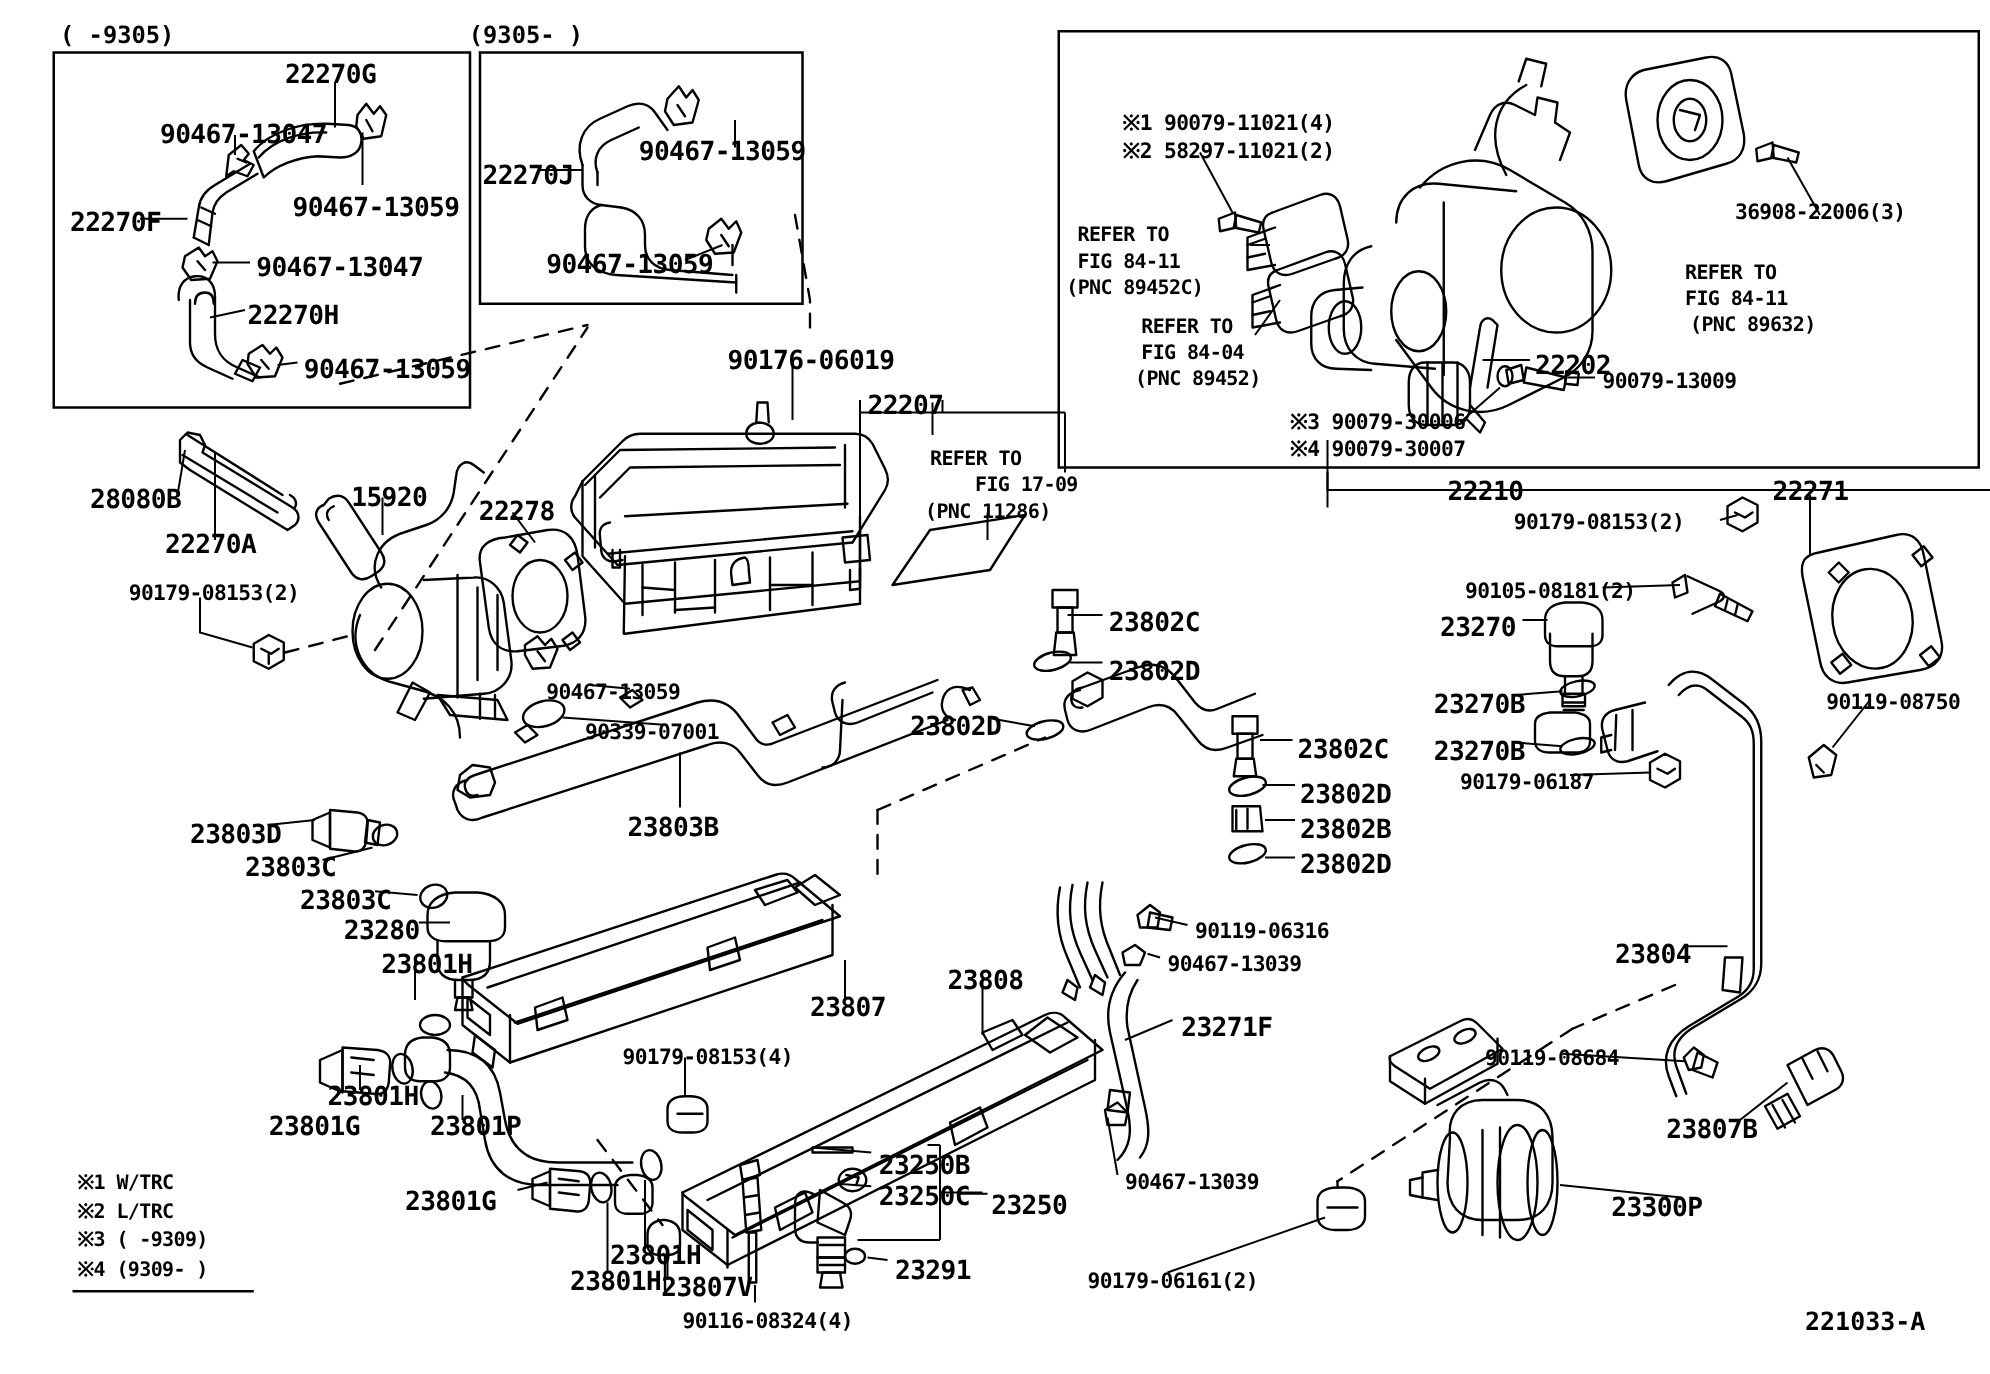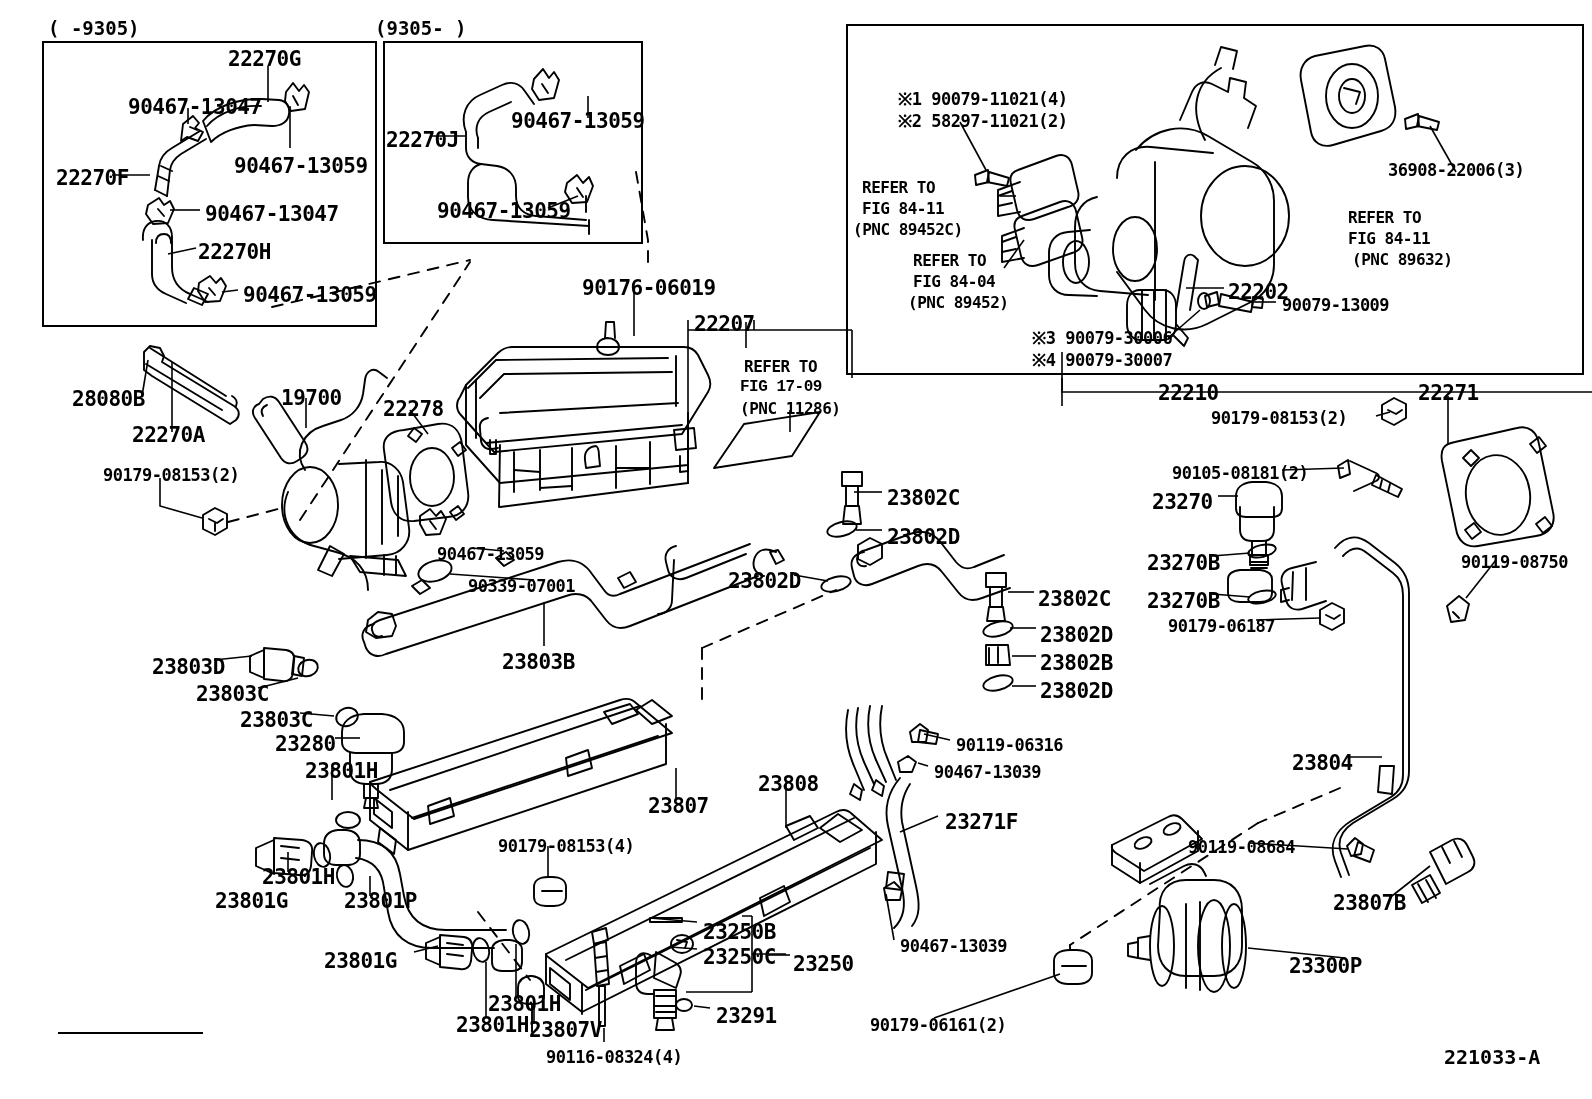--- a/index.html
+++ b/index.html
@@ -483,27 +483,27 @@
   <div class="lbl rf" style="left:913px;top:272px;">FIG 84-04</div>
   <div class="lbl rf" style="left:908px;top:293px;">(PNC 89452)</div>
   <div class="lbl pn" style="left:1228px;top:281px;">22202</div>
   <div class="lbl sm" style="left:1282px;top:296px;">90079-13009</div>
   <div class="lbl sm" style="left:1032px;top:329px;">※3 90079-30006</div>
   <div class="lbl sm" style="left:1032px;top:351px;">※4 90079-30007</div>
 
   <div class="lbl pn" style="left:582px;top:277px;">90176-06019</div>
   <div class="lbl pn" style="left:694px;top:313px;">22207</div>
   <div class="lbl rf" style="left:744px;top:357px;">REFER TO</div>
-  <div class="lbl rf" style="left:740px;top:378px;font-family:Liberation Mono, monospace;">FIG 17-09</div>
+  <div class="lbl rf" style="left:780px;top:378px;">FIG 17-09</div>
   <div class="lbl rf" style="left:740px;top:399px;">(PNC 11286)</div>
   <div class="lbl pn" style="left:1158px;top:382px;">22210</div>
   <div class="lbl pn" style="left:1418px;top:382px;">22271</div>
   <div class="lbl sm" style="left:1211px;top:409px;">90179-08153(2)</div>
   <div class="lbl pn" style="left:72px;top:388px;">28080B</div>
-  <div class="lbl pn" style="left:281px;top:387px;">19700</div>
+  <div class="lbl pn" style="left:281px;top:387px;">15920</div>
   <div class="lbl pn" style="left:383px;top:398px;">22278</div>
   <div class="lbl pn" style="left:132px;top:424px;">22270A</div>
   <div class="lbl sm" style="left:103px;top:466px;">90179-08153(2)</div>
   <div class="lbl sm" style="left:1172px;top:464px;">90105-08181(2)</div>
   <div class="lbl pn" style="left:1152px;top:491px;">23270</div>
   <div class="lbl pn" style="left:887px;top:487px;">23802C</div>
   <div class="lbl pn" style="left:887px;top:526px;">23802D</div>
   <div class="lbl sm" style="left:437px;top:545px;">90467-13059</div>
   <div class="lbl pn" style="left:1147px;top:552px;">23270B</div>
   <div class="lbl sm" style="left:1461px;top:553px;">90119-08750</div>
@@ -539,17 +539,23 @@
   <div class="lbl pn" style="left:793px;top:953px;">23250</div>
   <div class="lbl pn" style="left:324px;top:950px;">23801G</div>
   <div class="lbl pn" style="left:1289px;top:955px;">23300P</div>
   <div class="lbl pn" style="left:716px;top:1005px;">23291</div>
   <div class="lbl pn" style="left:488px;top:993px;">23801H</div>
   <div class="lbl pn" style="left:456px;top:1014px;">23801H</div>
   <div class="lbl pn" style="left:529px;top:1019px;">23807V</div>
   <div class="lbl sm" style="left:870px;top:1016px;">90179-06161(2)</div>
   <div class="lbl sm" style="left:546px;top:1048px;">90116-08324(4)</div>
 
+  <div style="position:absolute;left:62px;top:934px;">
+    <div class="lbl lg" style="position:relative;left:0;top:0;">※1 W/TRC</div>
+    <div class="lbl lg" style="position:relative;left:0;top:0;">※2 L/TRC</div>
+    <div class="lbl lg" style="position:relative;left:0;top:0;">※3 (      -9309)</div>
+    <div class="lbl lg" style="position:relative;left:0;top:0;">※4 (9309-       )</div>
+  </div>
   <div style="position:absolute;left:58px;top:1032px;width:145px;height:2px;background:#000;"></div>
 
   <div class="lbl figid" style="left:1444px;top:1046px;">221033-A</div>
 
 </div>
 
 </body></html>

